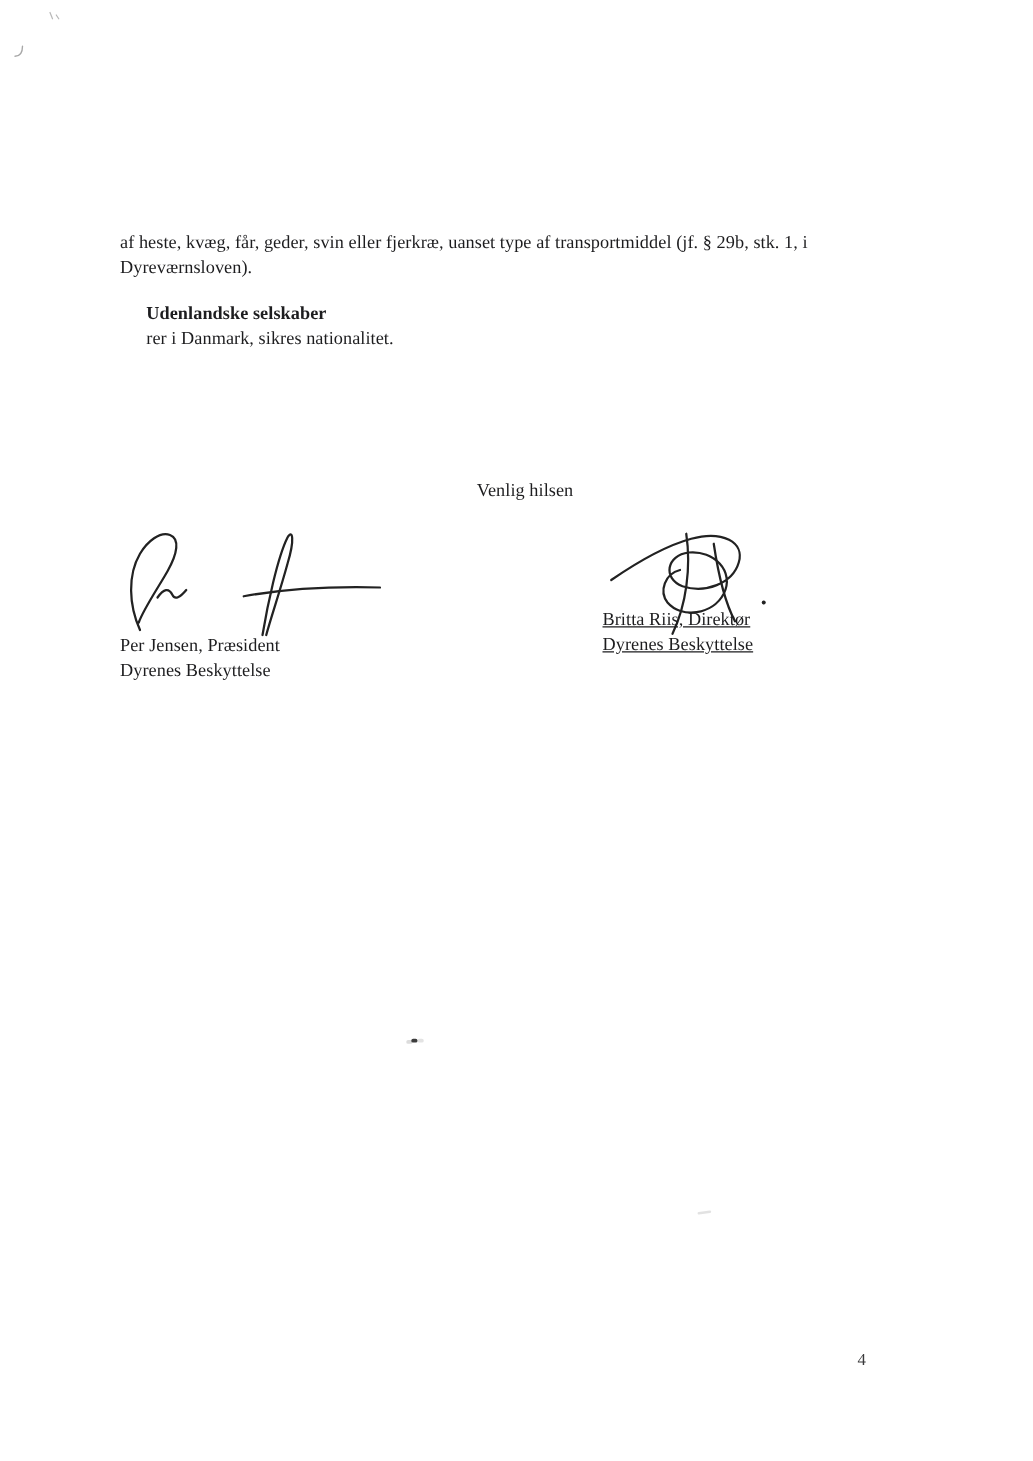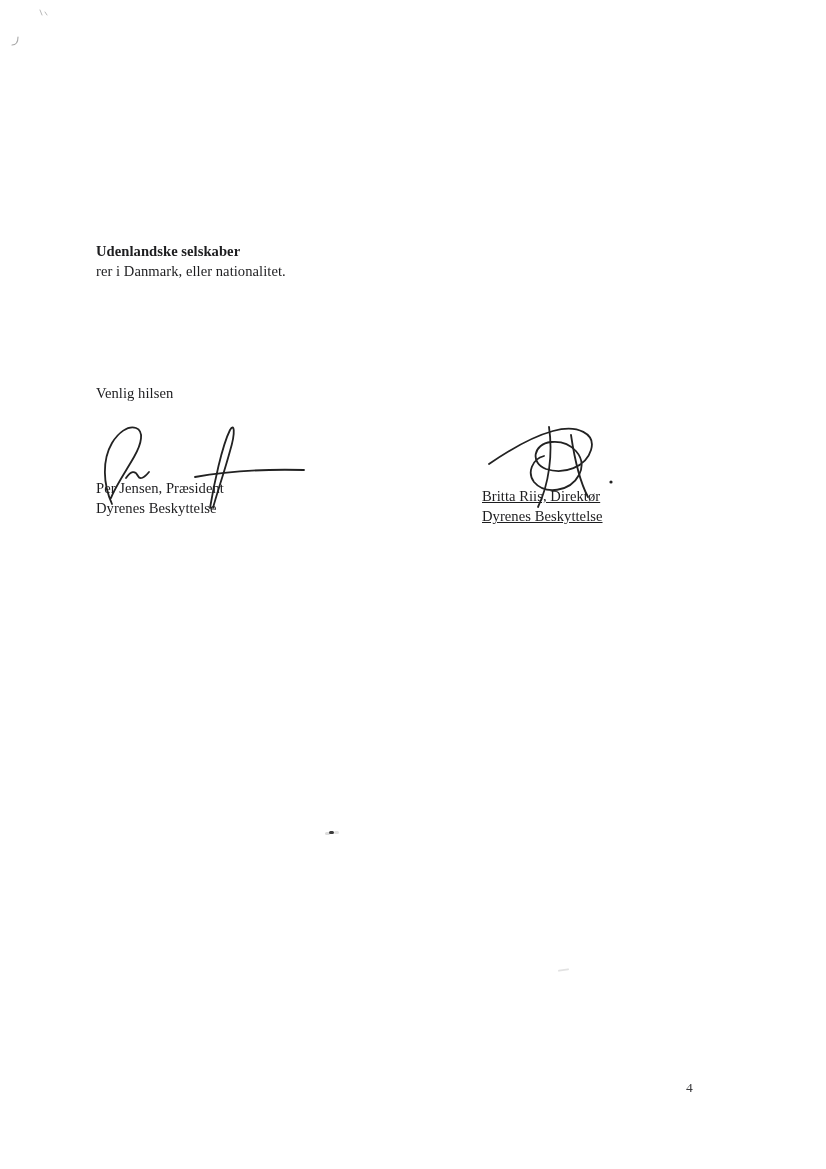--- a/index.html
+++ b/index.html
@@ -54,28 +54,32 @@
 
 <div class="page">
 
   <svg class="artifact" style="left:36px; top:8px;" width="14" height="12" viewBox="0 0 14 12">
     <path d="M4,2 L6,7 M9,4 L11,7" stroke="#b9b9b9" stroke-width="1" fill="none" stroke-linecap="round"></path>
   </svg>
   <svg class="artifact" style="left:11px; top:36px;" width="10" height="12" viewBox="0 0 10 12">
     <path d="M7,1 C7,6 5,9 1,9" stroke="#a7a7a7" stroke-width="1.1" fill="none" stroke-linecap="round"></path>
   </svg>
 
+  <div class="textblock" style="top:184px;">
+    <div class="line">af heste, kvæg, får, geder, svin eller fjerkræ, uanset type af transportmiddel (jf. § 29b, stk. 1, i</div>
+    <div class="line">Dyreværnsloven).</div>
+  </div>
 
-  <div class="textblock" style="top:241px;">
+  <div class="textblock" style="top:241px;margin-left:21px;">
     <div class="line heading">Udenlandske selskaber</div>
-    <div class="line">rer i Danmark, eller nationalitet.</div>
+    <div class="line">rer i Danmark, sikres nationalitet.</div>
   </div>
 
 
-  <div class="textblock" style="top:383px;">
+  <div class="textblock" style="top:383px;text-align:center;">
     <div class="line">Venlig hilsen</div>
   </div>
 
   <svg class="sig-svg" style="left:98px; top:424px;" width="215" height="86" viewBox="0 0 215 86">
     <g stroke="#222222" stroke-width="1.8" fill="none" stroke-linecap="round">
       <path d="M14,80 C5,60 4,36 14,19 C20,9 30,1 38,4 C46,7 44,19 36,33 C28,47 17,63 13,74"></path>
       <path d="M28,54 c5,-7 9,-8 12,-2 c2,4 6,2 11,-4"></path>
       <path d="M112,84 C116,60 124,22 132,6 C136,-1 138,7 132,27 C126,49 119,69 115,84"></path>
       <path d="M97,53 C130,47 168,45 206,46"></path>
     </g>
@@ -83,21 +87,21 @@
 
   <svg class="sig-svg" style="left:483px; top:418px;" width="140" height="94" viewBox="0 0 140 94">
     <g stroke="#222222" stroke-width="1.8" fill="none" stroke-linecap="round">
       <path d="M6,46 C22,35 48,19 70,13 C95,6 113,16 108,32 C103,49 81,57 63,51 C47,45 50,26 68,24 C88,22 105,39 96,57 C87,74 62,77 51,64 C44,55 49,41 61,38"></path>
       <path d="M66,9 C70,36 66,66 55,89"></path>
       <path d="M88,17 C92,44 98,66 105,79"></path>
       <circle cx="128" cy="64" r="1.6" fill="#222222" stroke="none"></circle>
     </g>
   </svg>
 
-  <div class="sig-label" style="left:96px; top:478px;">
+  <div class="sig-label" style="left:96px; top:507px;">
     <div class="line">Per Jensen, Præsident</div>
     <div class="line">Dyrenes Beskyttelse</div>
   </div>
 
   <div class="sig-label" style="left:482px; top:486px;text-decoration:underline;">
     <div class="line">Britta Riis, Direktør</div>
     <div class="line">Dyrenes Beskyttelse</div>
   </div>
 
   <div class="artifact" style="left:329px; top:831px; width:5px; height:3px; background:#3c3c3c; border-radius:2px; box-shadow: -4px 1px 0 0 #dcdcdc, 5px 0 0 0 #e3e3e3;"></div>

